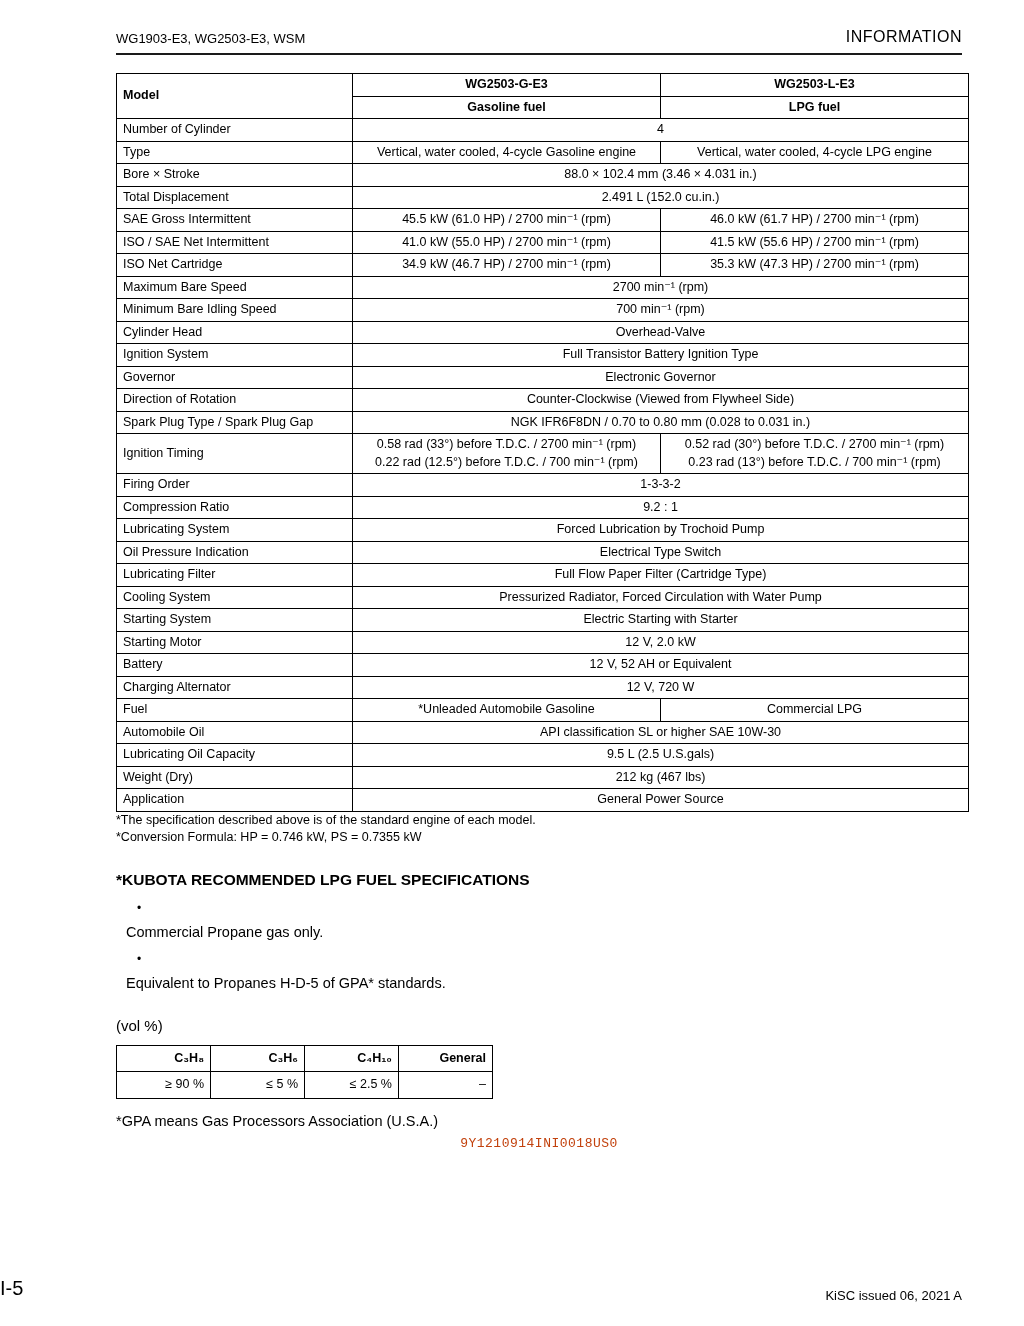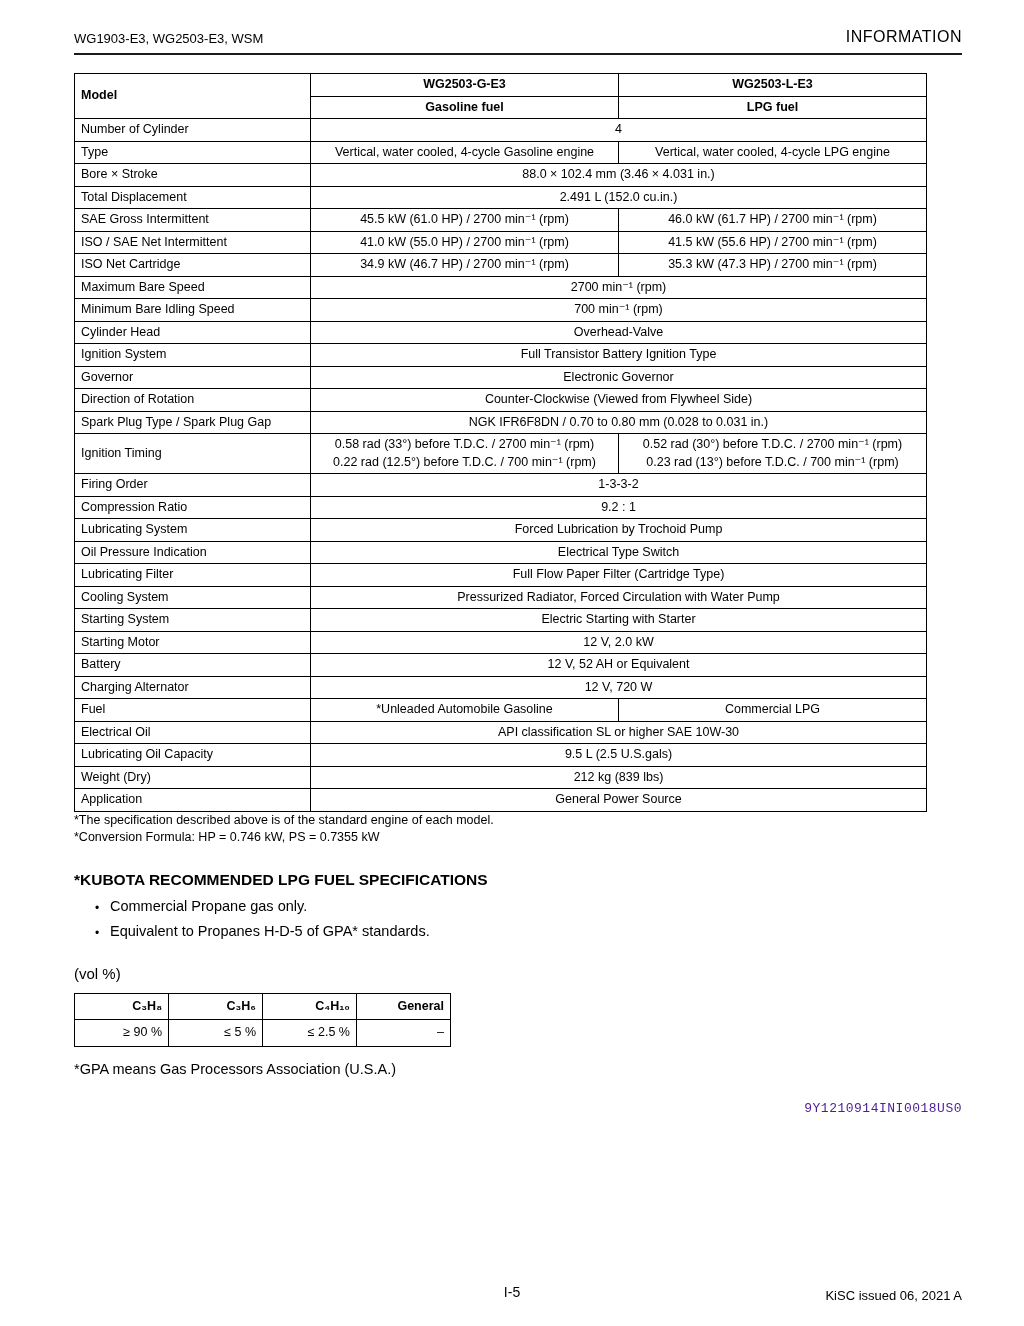--- a/index.html
+++ b/index.html
@@ -1,48 +1,48 @@
 <!DOCTYPE html>
 <html><head>
 <meta charset="utf-8">
 <style>
   * { margin:0; padding:0; box-sizing:border-box; }
   html,body { background:#e9e9e9; }
   body { font-family:"Liberation Sans","DejaVu Sans",sans-serif; color:#000; }
   .page { position:relative; width:1024px; height:1326px; margin:0 auto; background:#fff; overflow:hidden; }
-  .content { padding:28px 62px 0 74px; }
+  .content { padding:28px 62px 0 116px; }
 
   .header { display:flex; justify-content:space-between; align-items:flex-end; padding-bottom:7px; border-bottom:2px solid #1a1a1a; }
   .header .left  { font-size:13px; }
   .header .right { font-size:16px; letter-spacing:0.5px; }
 
   table.spec { border-collapse:collapse; width:852px; margin-top:18px; font-size:12.5px; table-layout:fixed; }
   table.spec td { border:1px solid #000; padding:2px 6px; line-height:1.4; vertical-align:middle; }
   table.spec td.lbl { width:236px; text-align:left; }
   table.spec td.val { text-align:center; }
   .bold { font-weight:bold; }
   .center { text-align:center; }
 
   .notes { margin-top:0; font-size:12.5px; line-height:1.4; }
 
   .lpg-heading { margin-top:24px; font-size:15.5px; font-weight:bold; }
   .bullets { margin-top:9px; font-size:14.5px; }
-  .bullet { display:flex; margin:3px 0 9px 10px; }
+  .bullet { display:flex; margin:3px 0 9px 10px;flex-direction:column; }
   .bullet .dot { width:26px; text-align:center; flex:0 0 26px; }
   .bullet .dot::before { content:"•"; font-size:12px; position:relative; top:1px; }
 
   .vol-label { margin-top:26px; font-size:15px; }
   table.lpg { border-collapse:collapse; margin-top:11px; font-size:12.5px; text-align:right; }
   table.lpg td { border:1px solid #000; width:94px; padding:4px 6px; line-height:1.4; }
 
   .gpa-note { margin-top:14px; font-size:14.5px; }
 
-  .doc-code { margin-top:24px; text-align:right; font-family:"Liberation Mono","DejaVu Sans Mono",monospace; font-size:13px; color:#4c1d95; letter-spacing:0.5px; }
-
-  .footer-page { position:absolute; bottom:26px; left:0; width:100%; text-align:center; font-size:14px; }
+  .doc-code { margin-top:7px; text-align:center; font-family:"Liberation Mono","DejaVu Sans Mono",monospace; font-size:13px; color:#c2410c; letter-spacing:0.5px; }
+
+  .footer-page { position:absolute; bottom:26px; left:0; width:100%; font-size:20px; }
   .footer-right { position:absolute; bottom:23px; right:62px; font-size:13px; }
 </style>
 </head>
 <body>
 
 <div class="page">
   <div class="content">
 
     <div class="header">
       <span class="left">WG1903-E3, WG2503-E3, WSM</span>
@@ -176,30 +176,30 @@
         <tr>
           <td class="lbl">Charging Alternator</td>
           <td class="val" colspan="2">12 V, 720 W</td>
         </tr>
         <tr>
           <td class="lbl">Fuel</td>
           <td class="val">*Unleaded Automobile Gasoline</td>
           <td class="val">Commercial LPG</td>
         </tr>
         <tr>
-          <td class="lbl">Electrical Oil</td>
+          <td class="lbl">Automobile Oil</td>
           <td class="val" colspan="2">API classification SL or higher SAE 10W-30</td>
         </tr>
         <tr>
           <td class="lbl">Lubricating Oil Capacity</td>
           <td class="val" colspan="2">9.5 L (2.5 U.S.gals)</td>
         </tr>
         <tr>
           <td class="lbl">Weight (Dry)</td>
-          <td class="val" colspan="2">212 kg (839 lbs)</td>
+          <td class="val" colspan="2">212 kg (467 lbs)</td>
         </tr>
         <tr>
           <td class="lbl">Application</td>
           <td class="val" colspan="2">General Power Source</td>
         </tr>
       </tbody>
     </table>
 
     <div class="notes">
       <div>*The specification described above is of the standard engine of each model.</div>

